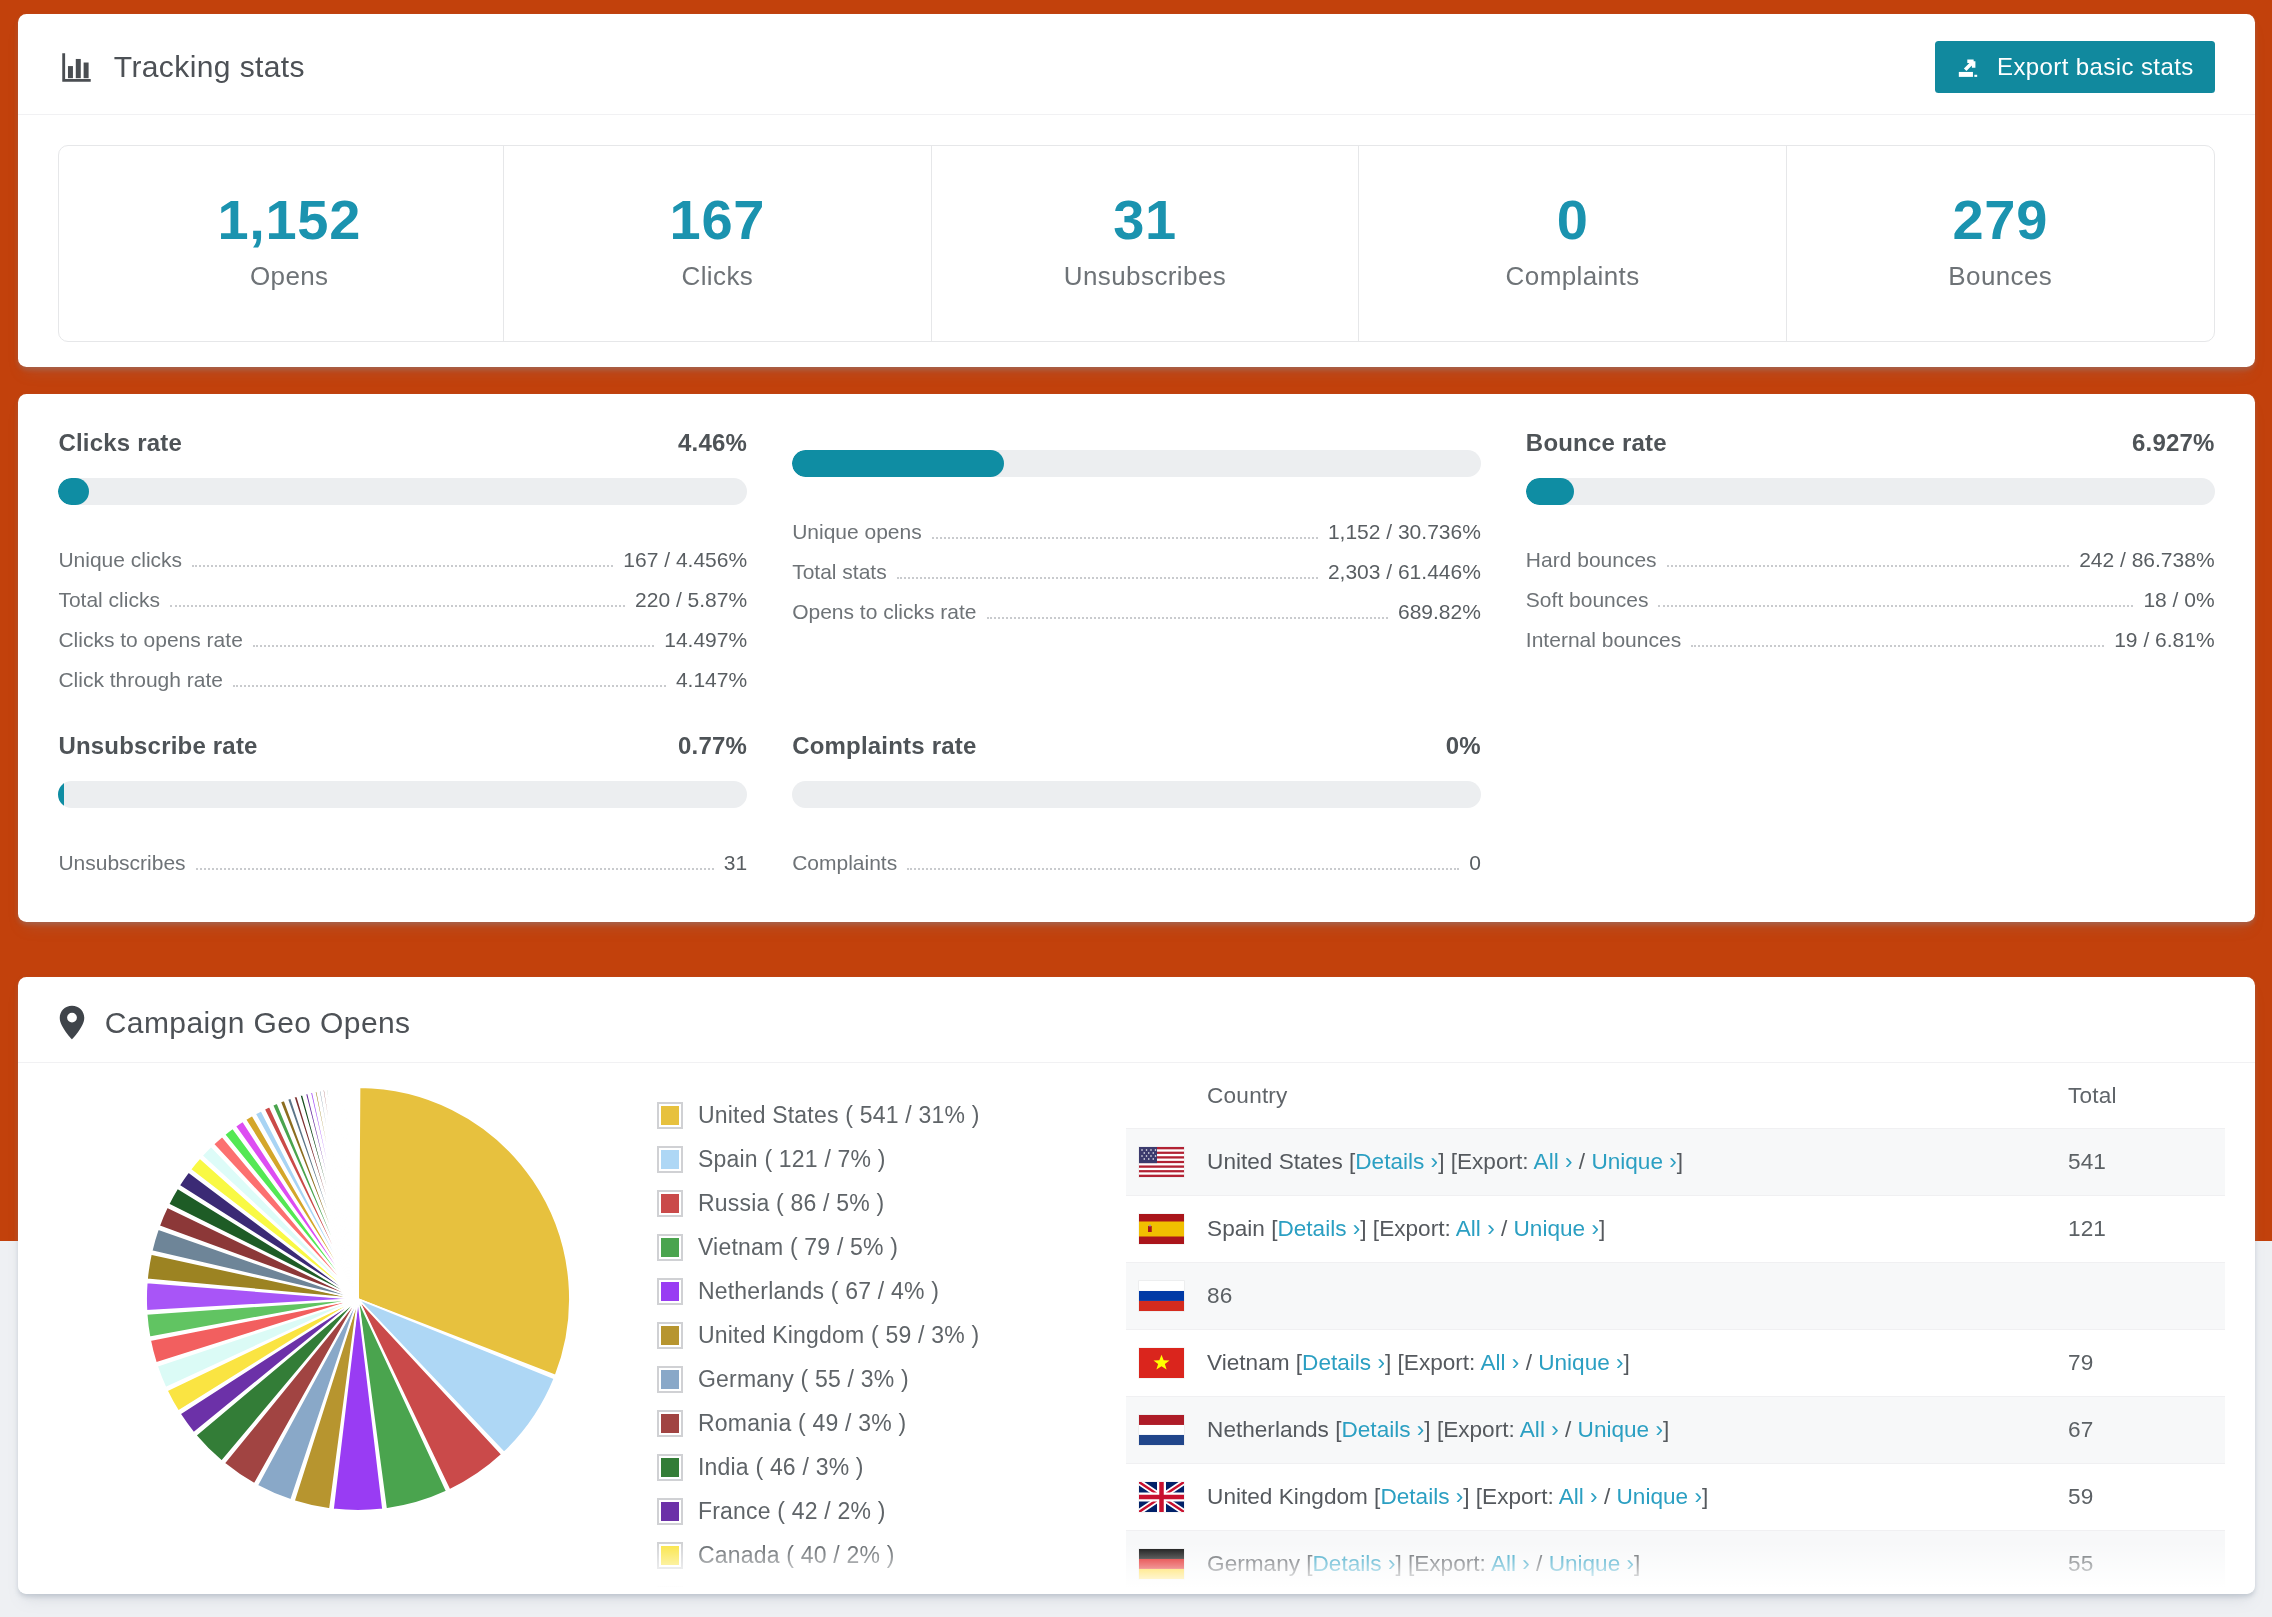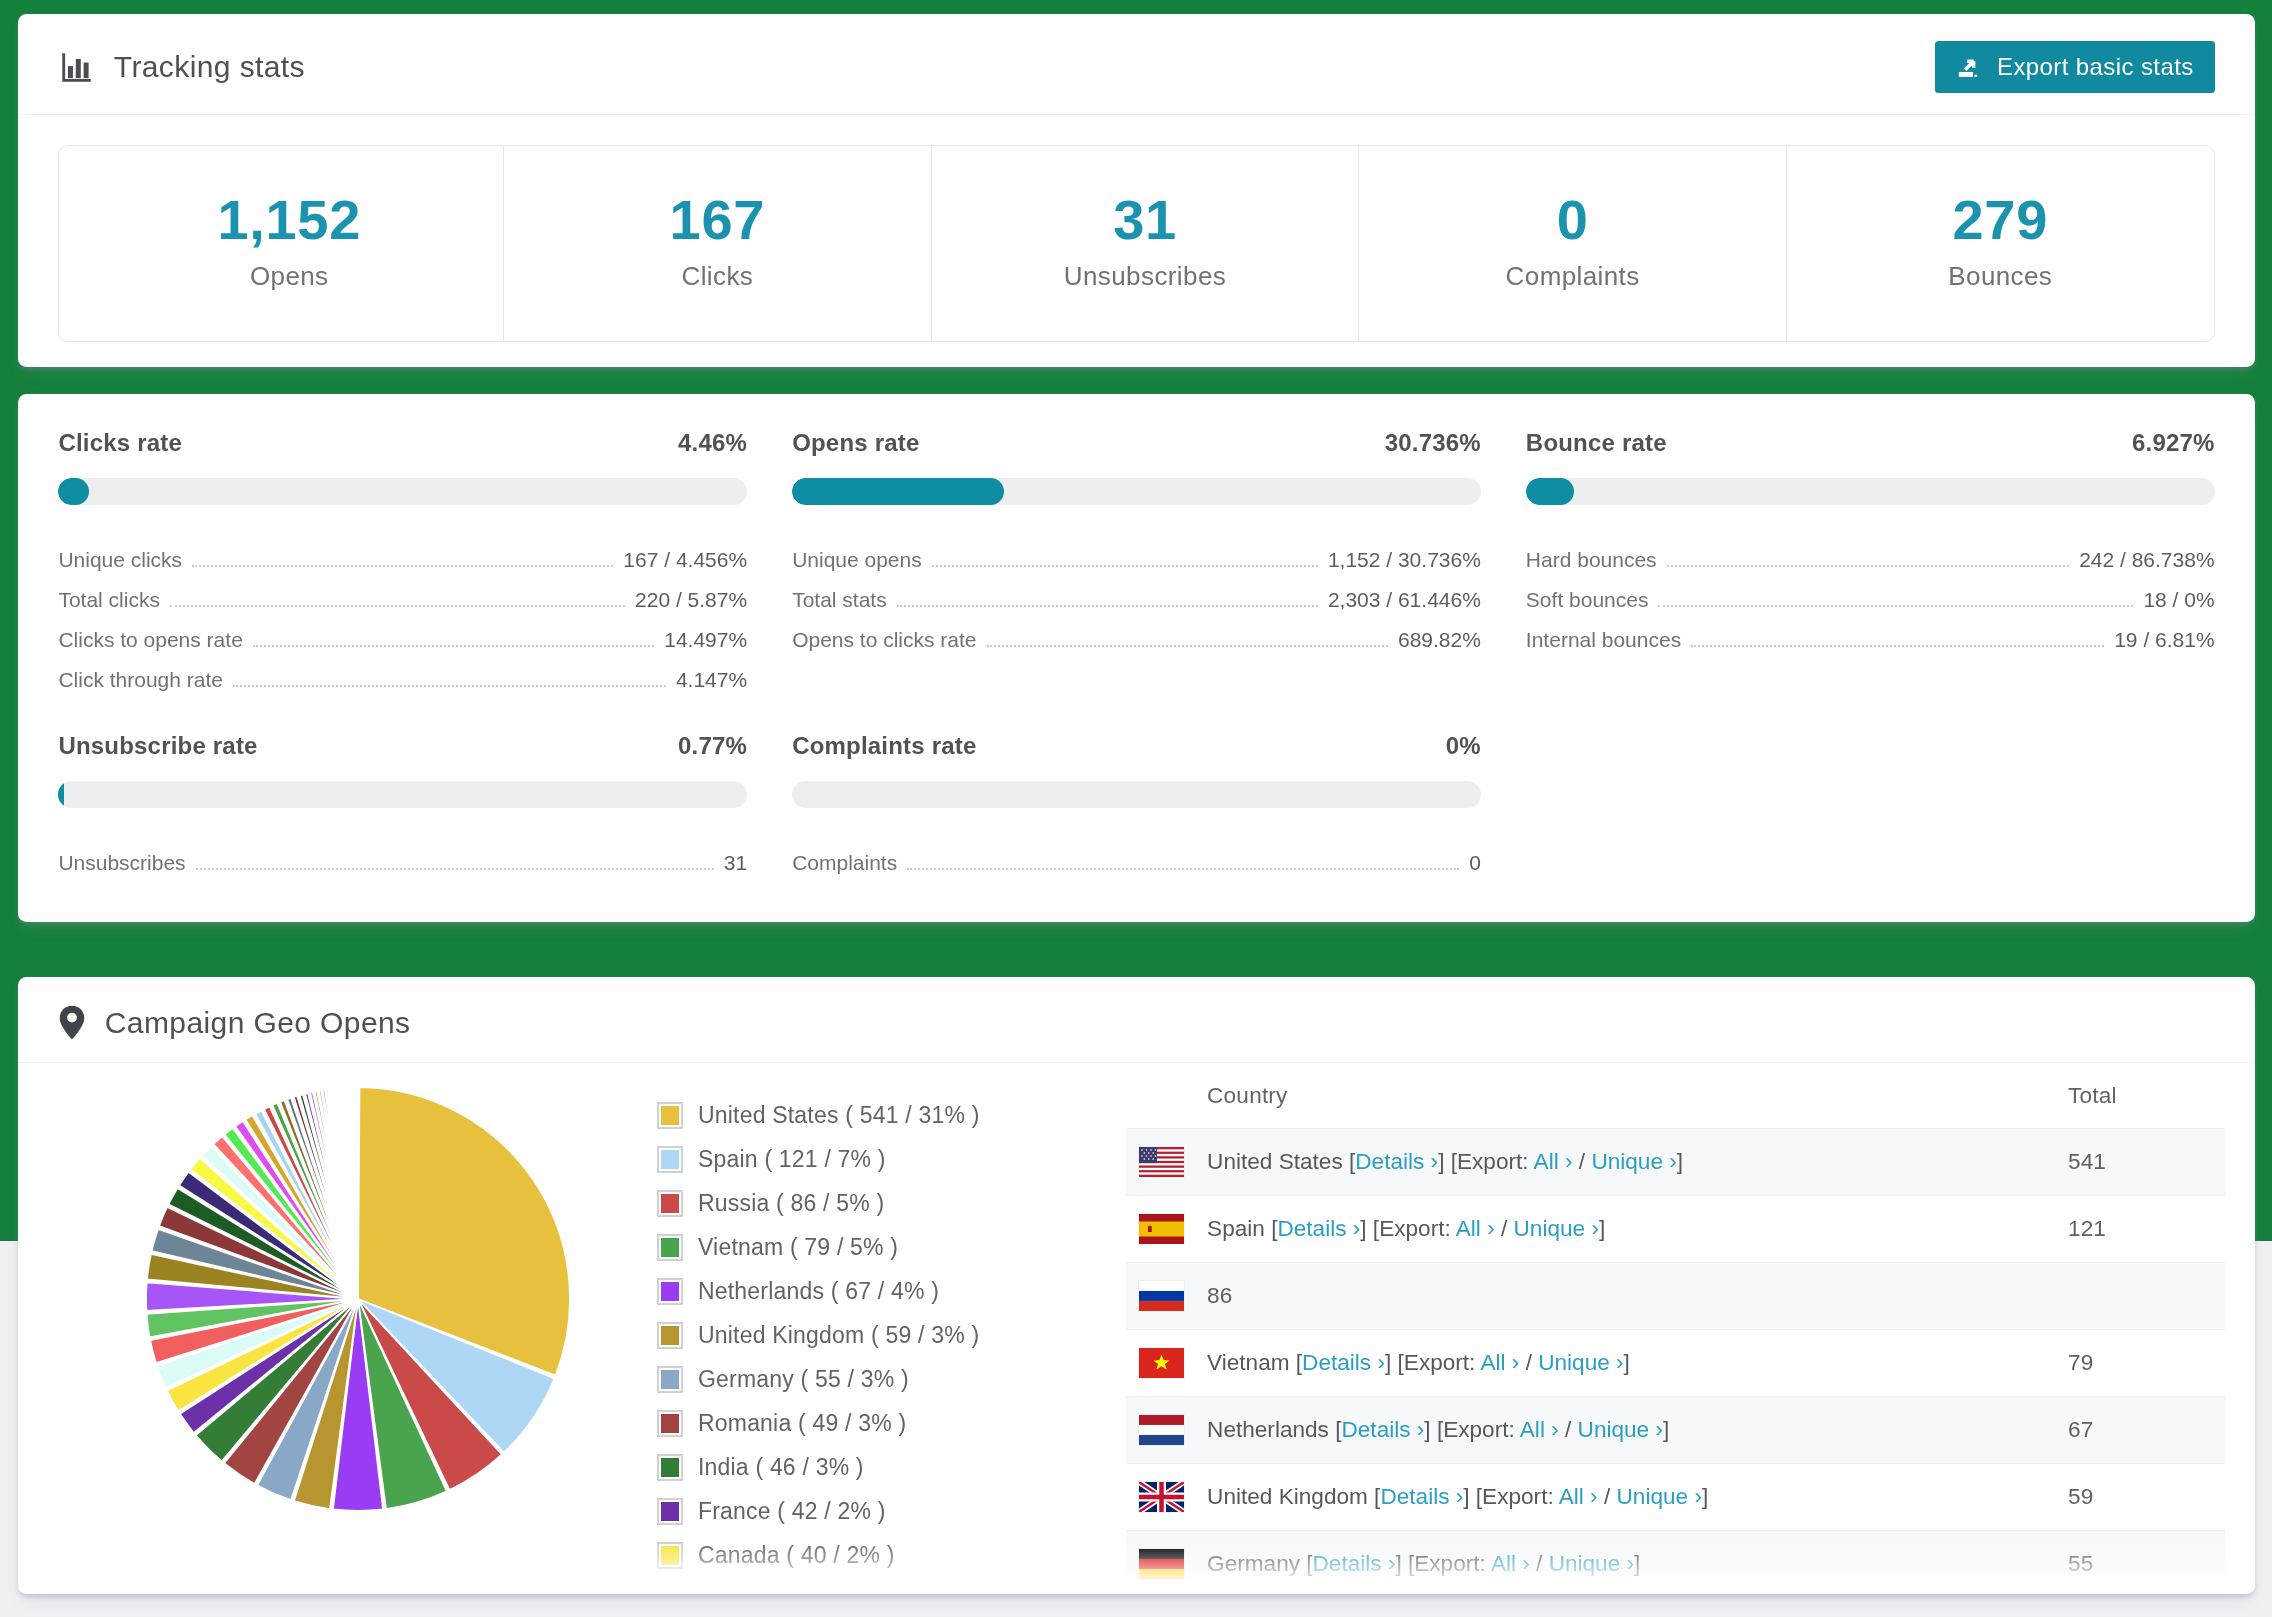--- a/index.html
+++ b/index.html
@@ -1,17 +1,17 @@
 <!DOCTYPE html>
 <html style="font-size:11.3px"><head>
 <meta charset="utf-8">
 <style>
   html,body{margin:0;padding:0;width:2273px;height:1618px;background:#eef0f3;overflow:hidden;
     font-family:"Liberation Sans", sans-serif;-webkit-font-smoothing:antialiased;}
-  .page{position:relative;width:2273px;height:1241px;background:#15803d;}
+  .page{position:relative;width:2273px;height:1241px;background:#c2410c;}
   .panel{position:absolute;left:18.4px;right:18.4px;background:#fff;border-radius:8.5px;
     box-shadow:0 2.1px 4.2px rgba(130,142,160,.30),0 10px 15.5px -7px rgba(130,142,160,.25);}
   .panel-tracking{top:14px;height:353px;}
   .panel-rates{top:394px;height:528px;}
   .panel-geo{top:977px;height:617px;overflow:hidden;}
 
   
   .panel-head{display:flex;justify-content:space-between;align-items:center;padding:27px 40px 21px 40px;}
   .head-left{display:flex;align-items:center;gap:18.4px;}
   .head-left h1,.head-left h2{margin:0;font-size:30px;font-weight:500;color:#4d5156;letter-spacing:0.4px;}
@@ -150,24 +150,20 @@
               <span class="val">14.497%</span>
             </div>
             <div class="srow">
               <span class="lbl">Click through rate</span>
               <span class="dots"></span>
               <span class="val">4.147%</span>
             </div>
           </div>
         </div>
         <div class="rate-card">
-          <div class="rate-title-row">
-            <span>Opens rate</span>
-            <span>30.736%</span>
-          </div>
           <div class="rate-bar">
             <div class="rate-fill" style="width: 30.736%;"></div>
           </div>
           <div class="rate-rows">
             <div class="srow">
               <span class="lbl">Unique opens</span>
               <span class="dots"></span>
               <span class="val">1,152 / 30.736%</span>
             </div>
             <div class="srow">

